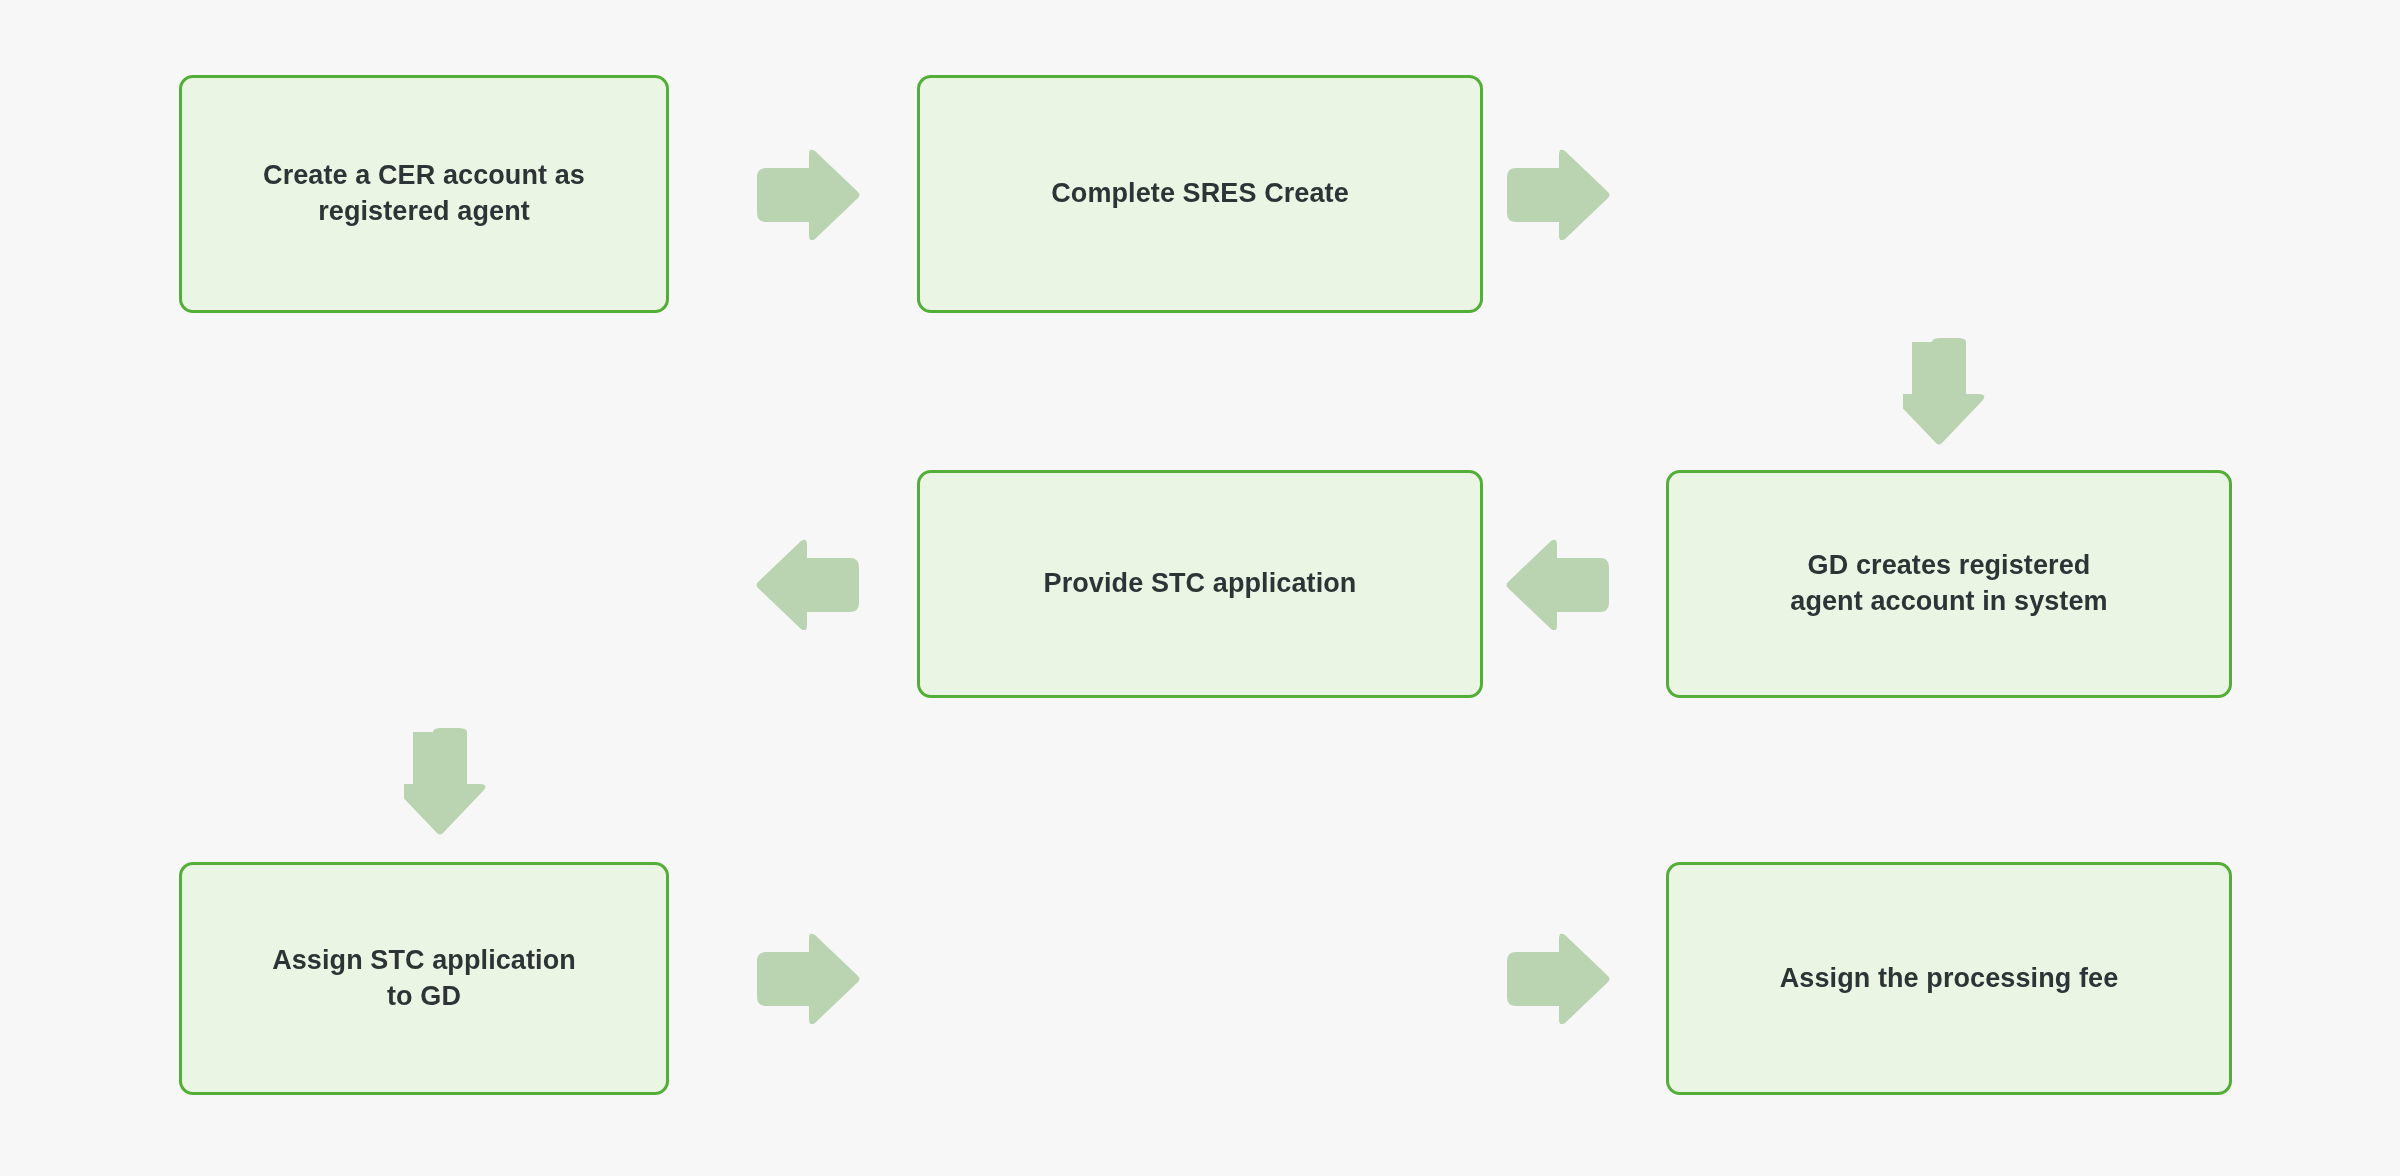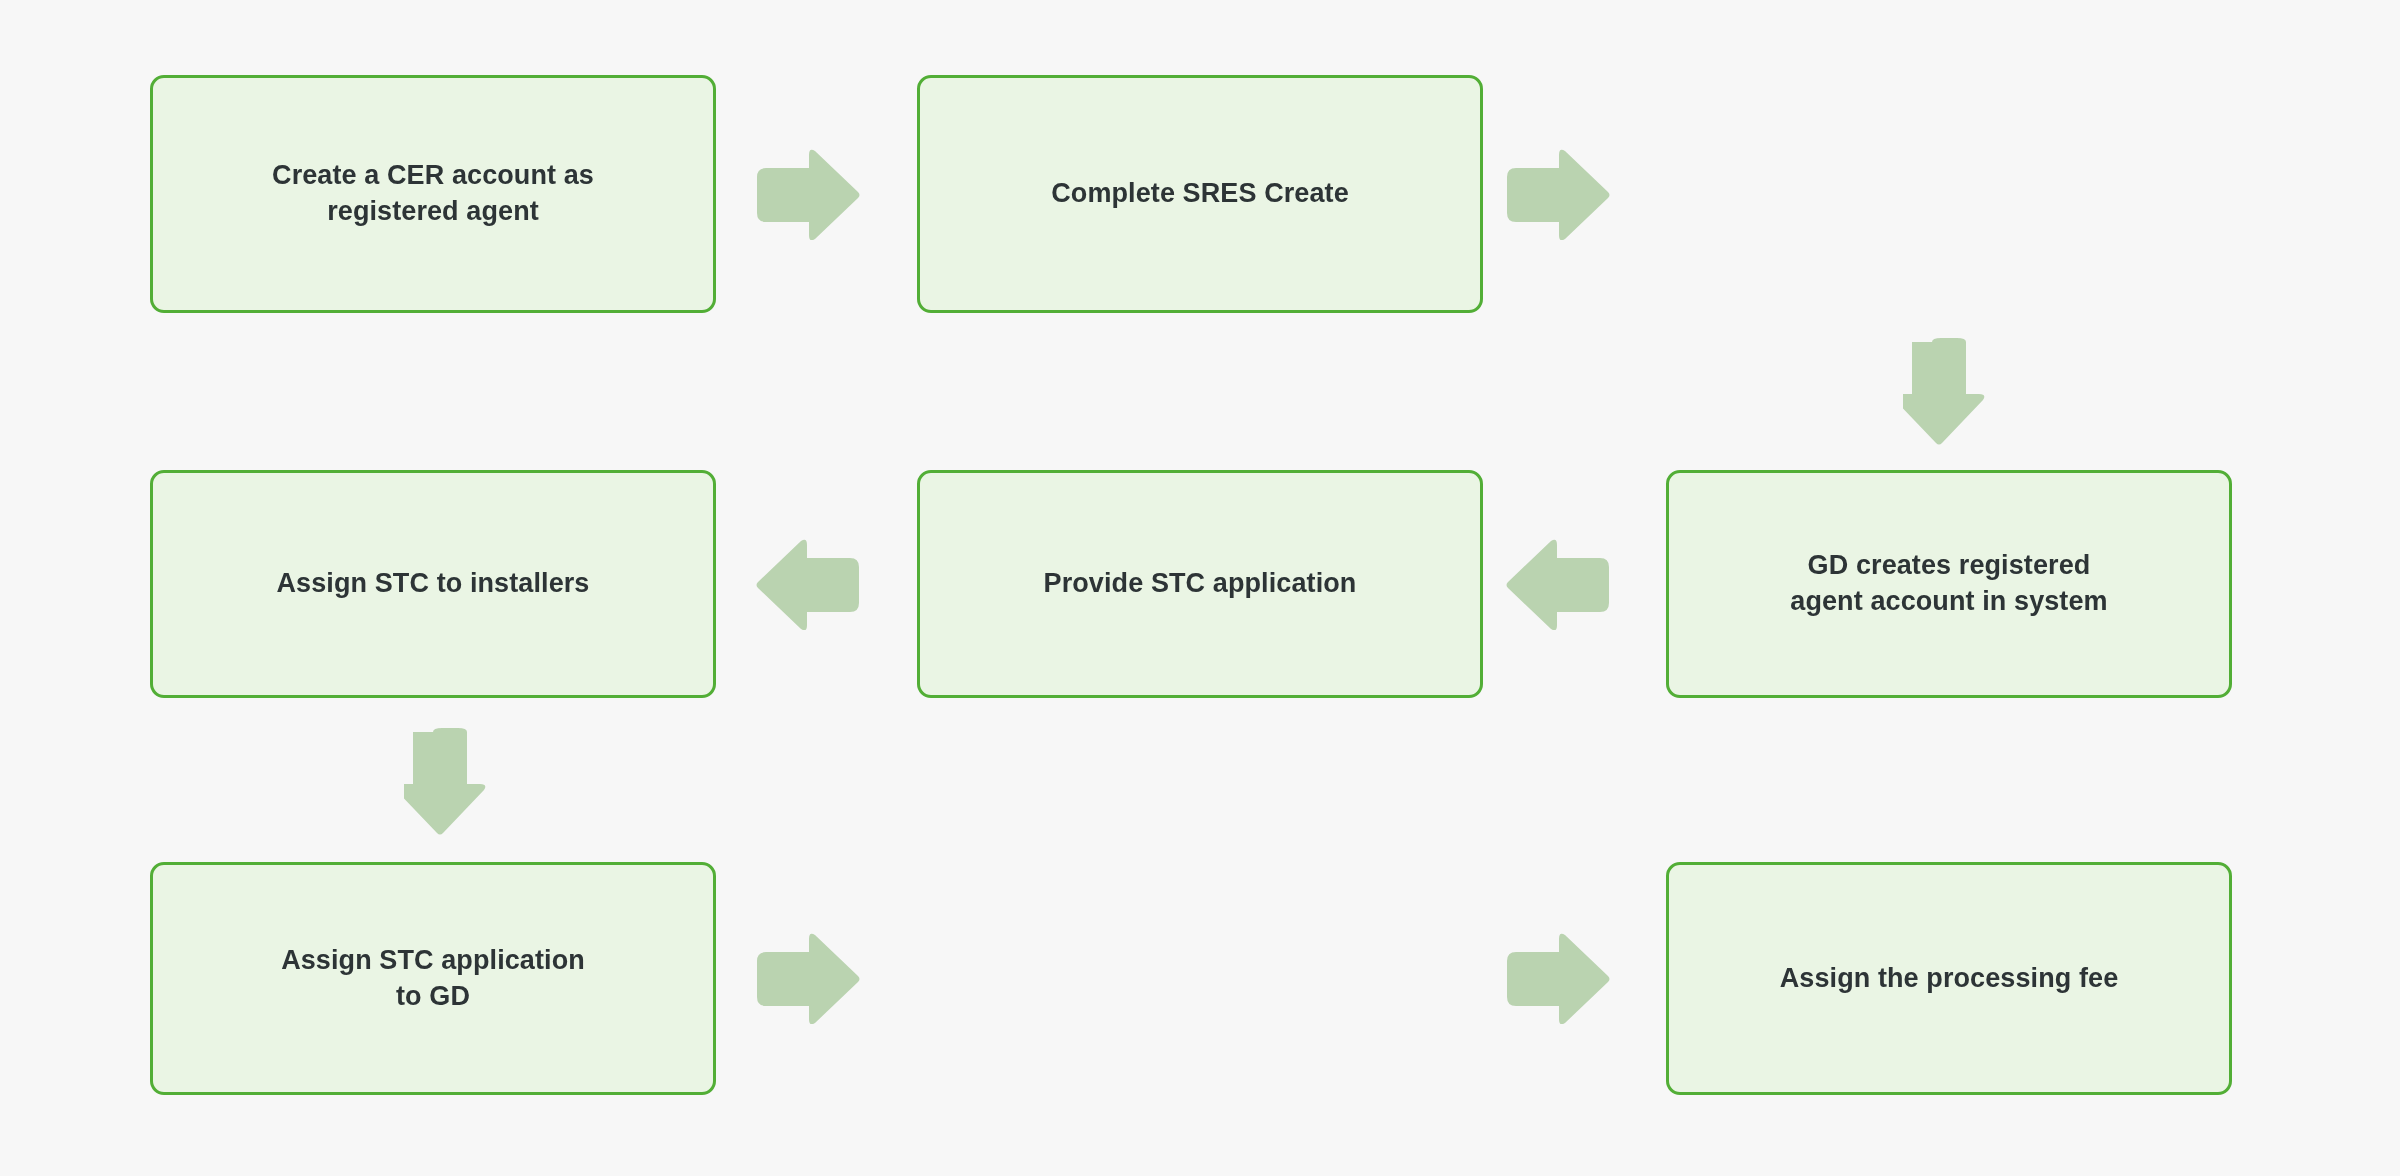--- a/index.html
+++ b/index.html
@@ -37,21 +37,21 @@
   .node-label {
     font-size: 27px;
     font-weight: bold;
     line-height: 1.32;
     color: #2d3436;
     letter-spacing: 0.1px;
     white-space: pre-line;
   }
 
   
-  .col-1 { left: 150px;  width: 566px; }
+  .col-1 { left: 179px;  width: 490px; }
   .col-2 { left: 917px;  width: 566px; }
   .col-3 { left: 1666px; width: 566px; }
 
   
   .row-1 { top: 75px;  height: 238px; }
   .row-2 { top: 470px; height: 228px; }
   .row-3 { top: 862px; height: 233px; }
 
   
   .arrow {
@@ -101,23 +101,20 @@
     </svg>
   </div>
 
 
   <div class="arrow arrow-v arrow-dn-right">
     <svg viewBox="0 0 92 110" width="92" height="110" aria-hidden="true">
       <path d="M29 4 q0-4 9-4 h16 q9 0 9 4 v52 h13 q8 0 4 6 l-41 43 q-3 3-6 0 l-41-43 q-4-6 4-6 h13 v-52 z" fill="#bad3b0"></path>
     </svg>
   </div>
 
-  <div class="node col-1 row-2">
-    <span class="node-label">Assign STC to installers</span>
-  </div>
 
   <div class="arrow arrow-h arrow-r2a">
     <svg viewBox="0 0 110 92" width="110" height="92" aria-hidden="true">
       <path d="M106 29 q0-9-9-9 h-43 v-13 q0-8-6-4 l-43 41 q-3 3 0 6 l43 41 q6 4 6-4 v-13 h43 q9 0 9-9 z" fill="#bad3b0"></path>
     </svg>
   </div>
 
   <div class="node col-2 row-2">
     <span class="node-label">Provide STC application</span>
   </div>

